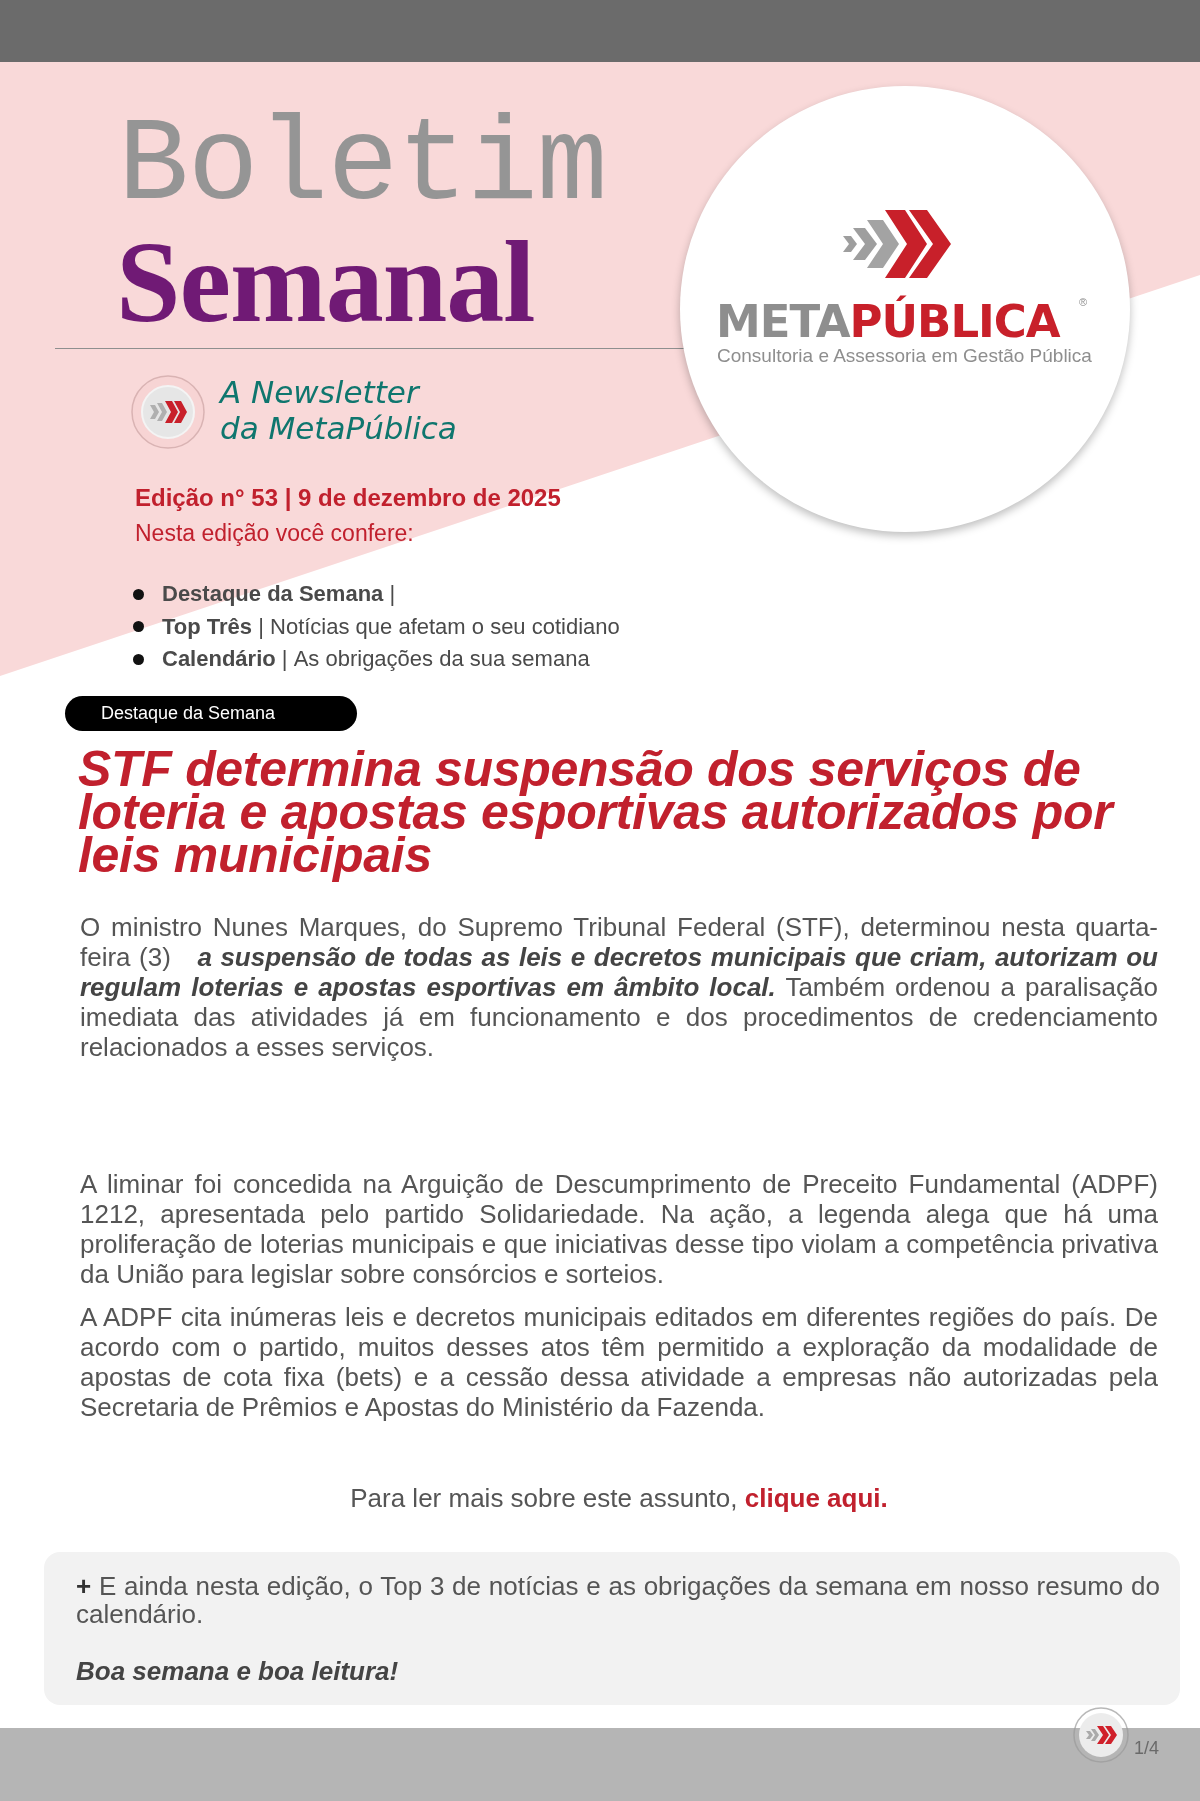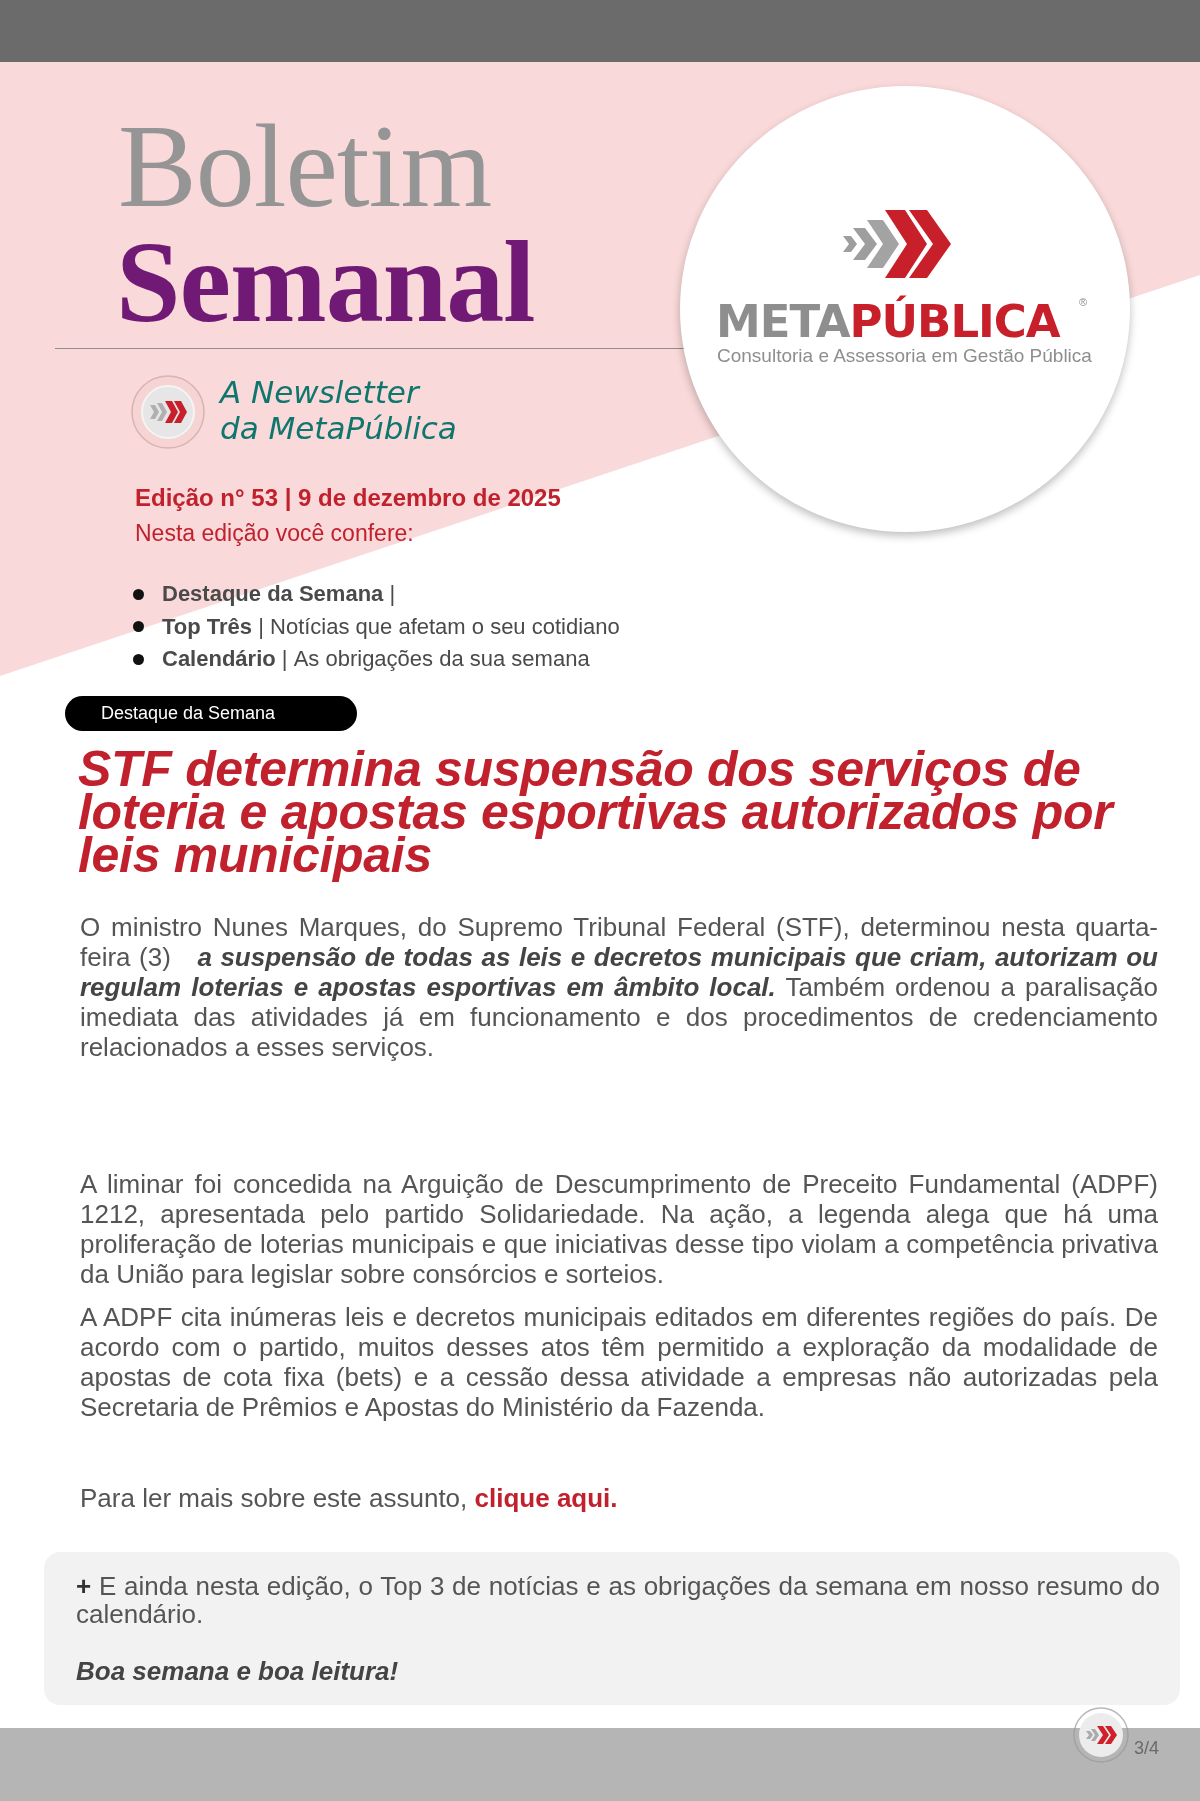--- a/index.html
+++ b/index.html
@@ -1,20 +1,20 @@
 <!DOCTYPE html>
 <html><head>
 <meta charset="utf-8">
 <style>
   html, body { margin:0; padding:0; }
   body { width:1200px; height:1801px; position:relative; overflow:hidden; background:#ffffff; font-family:"Liberation Sans", sans-serif; color:#505050; }
   .abs { position:absolute; }
   #topbar { left:0; top:0; width:1200px; height:62px; background:#6b6b6b; }
   #pink { left:0; top:62px; width:1200px; height:620px; }
-  #title-1 { left:118px; top:108px; font-size:118px; line-height:118px; color:#959595; letter-spacing:-1px; font-family:Liberation Serif, serif; font-weight:normal; }
+  #title-1 { left:118px; top:108px; font-size:118px; line-height:118px; color:#959595; letter-spacing:-1px; font-family:Liberation Mono, monospace; font-weight:normal; }
   #title-2 { left:116px; top:224px; font-size:116px; line-height:116px; color:#701a75; font-weight:bold; letter-spacing:-1px; font-family:Liberation Serif, serif; }
   #divider { left:55px; top:348px; width:640px; height:0; border-top:1.5px solid #8f8f8f; }
   #nl-icon { left:130px; top:374px; width:76px; height:76px; }
   #nl-text { left:220px; top:374px; font-size:31px; line-height:36px; font-style:italic; color:#0f766e; font-family:"DejaVu Sans", sans-serif; }
   #logo-circle { left:680px; top:86px; width:450px; height:446px; border-radius:50%; background:#ffffff; box-shadow: 0 4px 8px rgba(0,0,0,0.25); }
   #logo-chev { left:843px; top:208px; width:108px; height:70px; }
   #logo-word { left:716px; top:298px; font-size:45px; line-height:48px; font-weight:bold; letter-spacing:-1px; font-family:"DejaVu Sans", sans-serif; }
   #logo-word .meta { color:#8e8e8e; }
   #logo-word .pub { color:#c8202a; }
   #logo-reg { left:1079px; top:296px; font-size:11px; color:#8e8e8e; }
@@ -25,21 +25,21 @@
   #toc li { font-size:22px; line-height:32.5px; color:#4a4a4a; display:flex; align-items:center; }
   #toc .dot { width:11px; height:11px; border-radius:50%; background:#111; margin-right:18px; display:inline-block; }
   #toc b { color:#4a4a4a; }
   #badge { left:65px; top:696px; width:292px; height:35px; background:#000; border-radius:18px; color:#fff; font-size:18px; line-height:35px; box-sizing:border-box; padding-left:36px; }
   #headline { left:78px; top:748px; width:1110px; font-size:50px; line-height:43px; font-weight:bold; font-style:italic; color:#c1202d; margin:0; letter-spacing:-0.3px; }
   .para { left:80px; width:1078px; font-size:26px; line-height:30px; color:#555; text-align:justify; margin:0; font-family:"Liberation Sans Narrow","Liberation Sans", sans-serif; }
   .para strong { font-style:italic; color:#444;margin-left:18px; }
   #p1 { top:912px; }
   #p2 { top:1169px; }
   #p3 { top:1302px; }
-  #p4 { top:1483px; text-align:left; }
+  #p4 { top:1483px; text-align:center; }
   #p4 a { color:#c1202d; font-weight:bold; text-decoration:none; }
   #closing { left:44px; top:1552px; width:1136px; height:153px; background:#f2f2f2; border-radius:16px; }
   #closing-text { left:76px; top:1572px; width:1084px; font-size:26px; line-height:28px; color:#555; text-align:justify; margin:0; }
   #closing-text b { color:#333; }
   #closing-sign { left:76px; top:1656px; font-size:26px; font-weight:bold; font-style:italic; color:#444; }
   #bottombar { left:0; top:1728px; width:1200px; height:73px; background:#b5b5b5; }
   #foot-icon { left:1072px; top:1704px; width:58px; height:62px; }
   #page-num { left:1134px; top:1738px; font-size:18px; color:#6a6a6a; }
 </style>
 </head>
@@ -121,13 +121,13 @@
 
 <div id="bottombar" class="abs"></div>
 <svg id="foot-icon" class="abs" viewBox="0 0 58 62">
   <circle cx="29" cy="31" r="27" fill="none" stroke="#9a9a9a" stroke-width="1.5" opacity="0.7"></circle>
   <circle cx="29" cy="31" r="22" fill="#ececec"></circle>
   <polygon points="14,27 18,27 21,31 18,35 14,35 17,31" fill="#aaaaaa"></polygon>
   <polygon points="19,25 23,25 27,31 23,37 19,37 23,31" fill="#aaaaaa"></polygon>
   <polygon points="25,22 31,22 37,31 31,40 25,40 31,31" fill="#d0202a"></polygon>
   <polygon points="33,22 39,22 45,31 39,40 33,40 39,31" fill="#d0202a"></polygon>
 </svg>
-<div id="page-num" class="abs">3/4</div>
+<div id="page-num" class="abs">1/4</div>
 
 </body></html>

